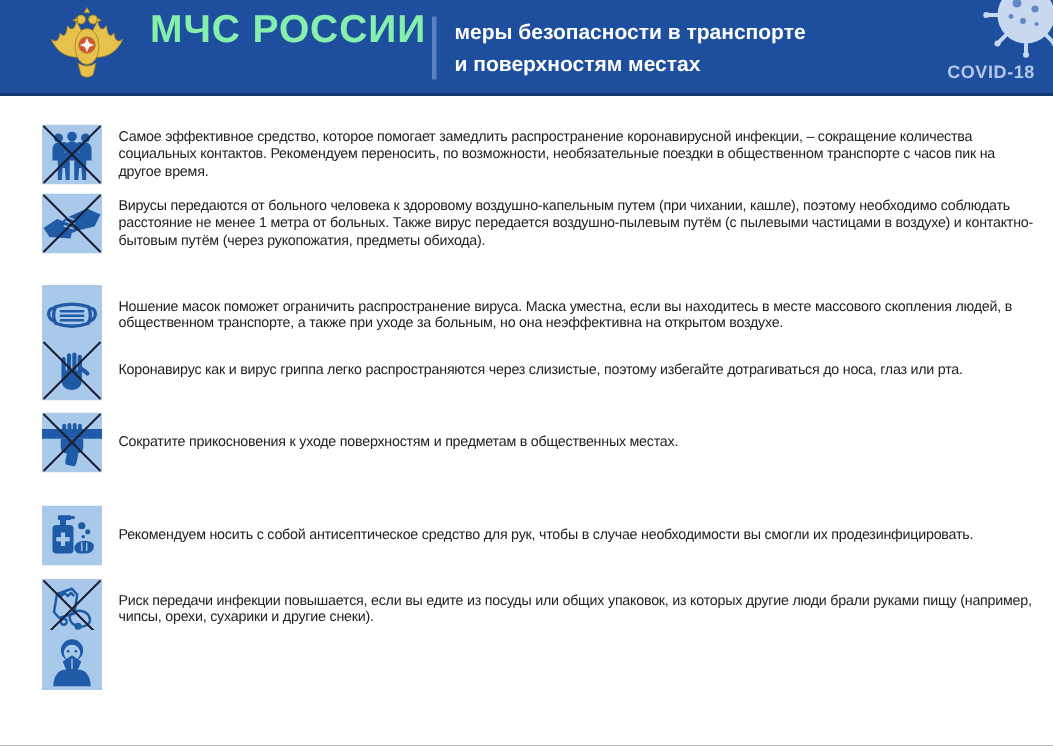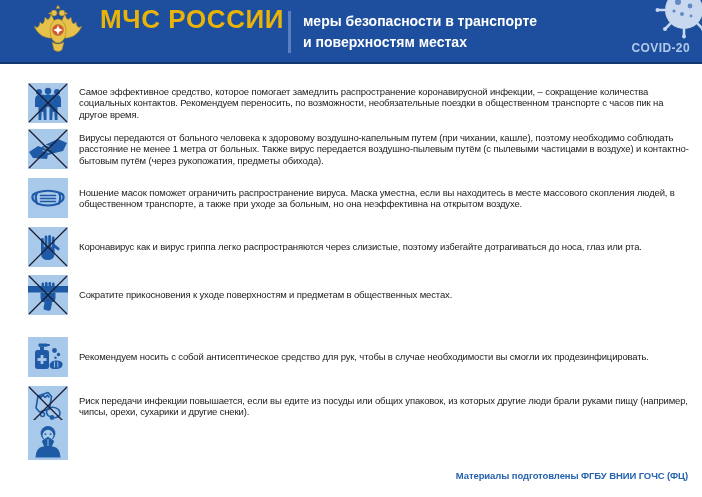--- a/index.html
+++ b/index.html
@@ -22,21 +22,21 @@
     font-family:"Liberation Sans",sans-serif;overflow:hidden;margin:0 auto;
   }
   
   .hdr{
     position:absolute;top:0;left:0;width:702px;height:64px;
     background:var(--header-blue);border-bottom:2px solid var(--header-border);
     box-sizing:border-box;overflow:hidden;
   }
   .emblem{position:absolute;left:30px;top:4px;width:56px;height:54px;}
   .org{
-    position:absolute;left:100px;top:7px;color:#eab308;font-weight:bold;
+    position:absolute;left:100px;top:7px;color:#86efac;font-weight:bold;
     font-size:26px;line-height:25px;letter-spacing:0.6px;white-space:nowrap;
   }
   .hdr-divider{
     position:absolute;left:288px;top:11px;width:3px;height:42px;
     background:var(--divider-blue);
   }
   .sub{
     position:absolute;left:303px;top:11px;color:#fff;font-weight:bold;
     font-size:14px;line-height:21px;white-space:nowrap;
   }
@@ -120,21 +120,21 @@
       <g fill="#6288c5">
         <circle cx="32" cy="18" r="3"></circle>
           <circle cx="44" cy="22" r="2.4"></circle>
         <circle cx="36" cy="30" r="2"></circle>
           <circle cx="28" cy="27" r="1.6"></circle>
         <circle cx="45" cy="32" r="1.4"></circle>
           <circle cx="39" cy="13.5" r="1.5"></circle>
       </g>
     </svg>
 
-    <div class="covid">COVID-20</div>
+    <div class="covid">COVID-18</div>
   </header>
 
   <main>
 
     <section class="row" style="top:83px">
       <svg class="icn" viewBox="0 0 40 40" aria-hidden="true">
         <rect width="40" height="40" fill="#a9c9ea"></rect>
         <g fill="#1e5aa5">
           <circle cx="11" cy="9" r="3"></circle>
             <path d="M7 24 v-7 q0-5 4-5 t4 5 v7 z"></path>
@@ -159,21 +159,21 @@
           <path d="M1 23 L10 17 L21 21 L19 30 L5 29 Z"></path>
           <path d="M39 14 L30 10 L19 15 L22.5 25 L35 22 Z"></path>
           <ellipse cx="20" cy="20.5" rx="7.5" ry="5.5" transform="rotate(-15 20 20.5)"></ellipse>
         </g>
         <path d="M14.5 21.5 l6.5 2 M15.5 18.5 l6.5 2 M16.5 15.8 l6 2" stroke="#a9c9ea" stroke-width="0.9" fill="none"></path>
         <path d="M1 1 L39 39 M39 1 L1 39" stroke="#1b1c30" stroke-width="1.3" fill="none"></path>
       </svg>
       <p class="txt">Вирусы передаются от больного человека к здоровому воздушно-капельным путем (при чихании, кашле), поэтому необходимо соблюдать расстояние не менее 1 метра от больных. Также вирус передается воздушно-пылевым путём (с пылевыми частицами в воздухе) и контактно-бытовым путём (через рукопожатия, предметы обихода).</p>
     </section>
 
-    <section class="row" style="top:178px">
+    <section class="row" style="top:190px">
       <svg class="icn" viewBox="0 0 40 40" aria-hidden="true">
         <rect width="40" height="40" fill="#a9c9ea"></rect>
         <g stroke="#1e5aa5" stroke-width="2.2" fill="none" stroke-linecap="round" stroke-linejoin="round">
           <path d="M9 14.5 Q20 11 31 14.5 Q33.5 20 31 25.5 Q20 29.5 9 25.5 Q6.5 20 9 14.5 Z"></path>
           <path d="M12.5 17.5 H27.5 M12.5 20.5 H27.5 M12.5 23.5 H27.5" stroke-width="1.6"></path>
           <path d="M8.5 15.5 C3.5 15 2.5 22 8.8 24.5"></path>
           <path d="M31.5 15.5 C36.5 15 37.5 22 31.2 24.5"></path>
         </g>
       </svg>
       <p class="txt">Ношение масок поможет ограничить распространение вируса. Маска уместна, если вы находитесь в месте массового скопления людей, в общественном транспорте, а также при уходе за больным, но она неэффективна на открытом воздухе.</p>
@@ -259,15 +259,14 @@
           <circle cx="22.6" cy="14.2" r="0.9"></circle>
           <path d="M20 16.8 L13.8 21 L16.4 27.2 H23.6 L26.2 21 Z"></path>
           <path d="M7.5 37.5 Q8 27.5 15 26.5 L25 26.5 Q32 27.5 32.5 37.5 Z"></path>
         </g>
         <path d="M20 19 v7" stroke="#a9c9ea" stroke-width="0.9" fill="none"></path>
       </svg>
     </section>
 
   </main>
 
-  <footer class="credit">Материалы подготовлены ФГБУ ВНИИ ГОЧС (ФЦ)</footer>
 
 </div>
 
 </body></html>

